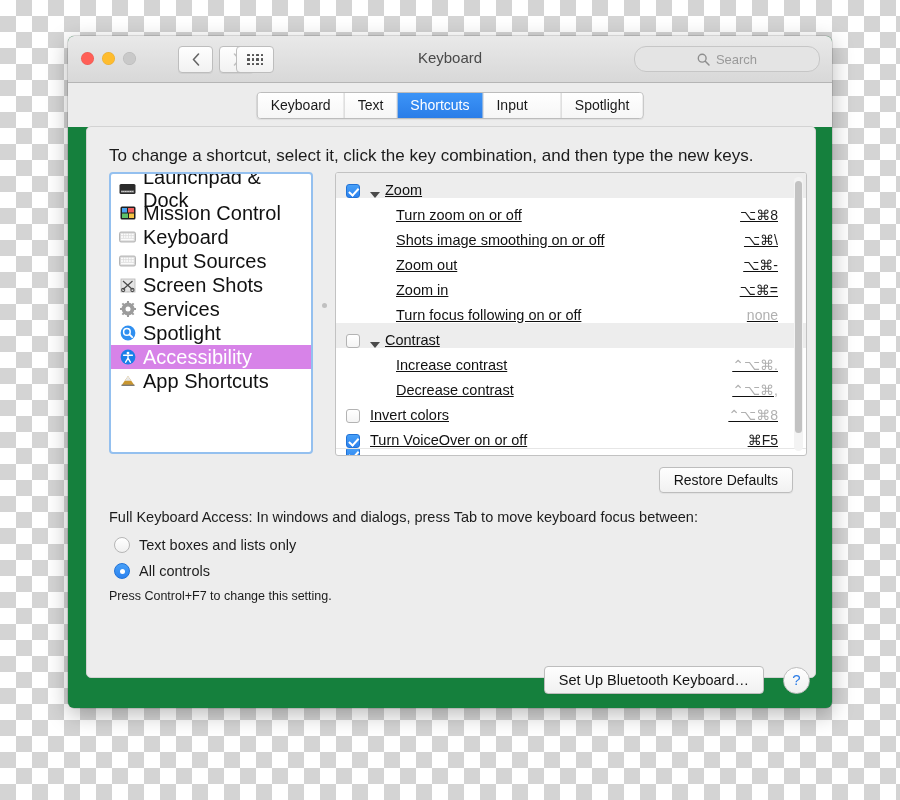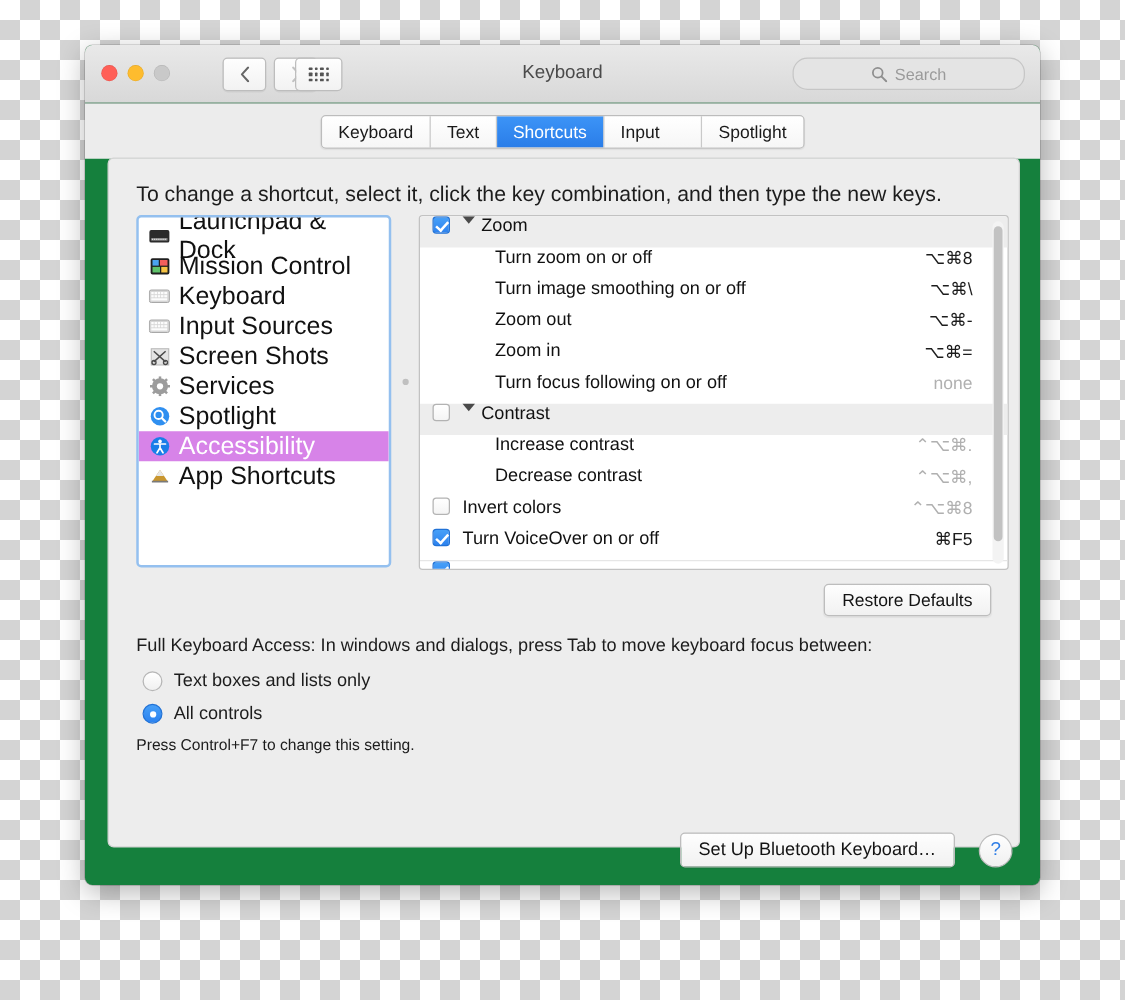--- a/index.html
+++ b/index.html
@@ -227,26 +227,27 @@
     width: 470px;
     height: 282px;
     background: #ffffff;
     border: 1px solid #c2c2c2;
     border-radius: 3px;
     position: relative;
     overflow: hidden;
   }
   .srow {
     display: flex;
-    align-items: flex-start;
+    align-items: flex-end;
     height: 25px;
     position: relative;
     font-size: 14.5px;
     color: #111;
     padding-right: 28px;
+    text-decoration: underline;
   }
   .srow.group { background: #ededed; }
   .srow .cbslot {
     width: 34px;
     flex: 0 0 34px;
     display: flex;
     align-items: center;
     justify-content: center;
   }
   .cb {
@@ -631,21 +632,21 @@
           <span class="slabel">Zoom</span>
           <span class="skey"></span>
         </div>
 
         <div class="srow child">
           <span class="slabel">Turn zoom on or off</span>
           <span class="skey">⌥⌘8</span>
         </div>
 
         <div class="srow child">
-          <span class="slabel">Turn image smoothing on or off</span>
+          <span class="slabel">Shots image smoothing on or off</span>
           <span class="skey">⌥⌘\</span>
         </div>
 
         <div class="srow child">
           <span class="slabel">Zoom out</span>
           <span class="skey">⌥⌘-</span>
         </div>
 
         <div class="srow child">
           <span class="slabel">Zoom in</span>

